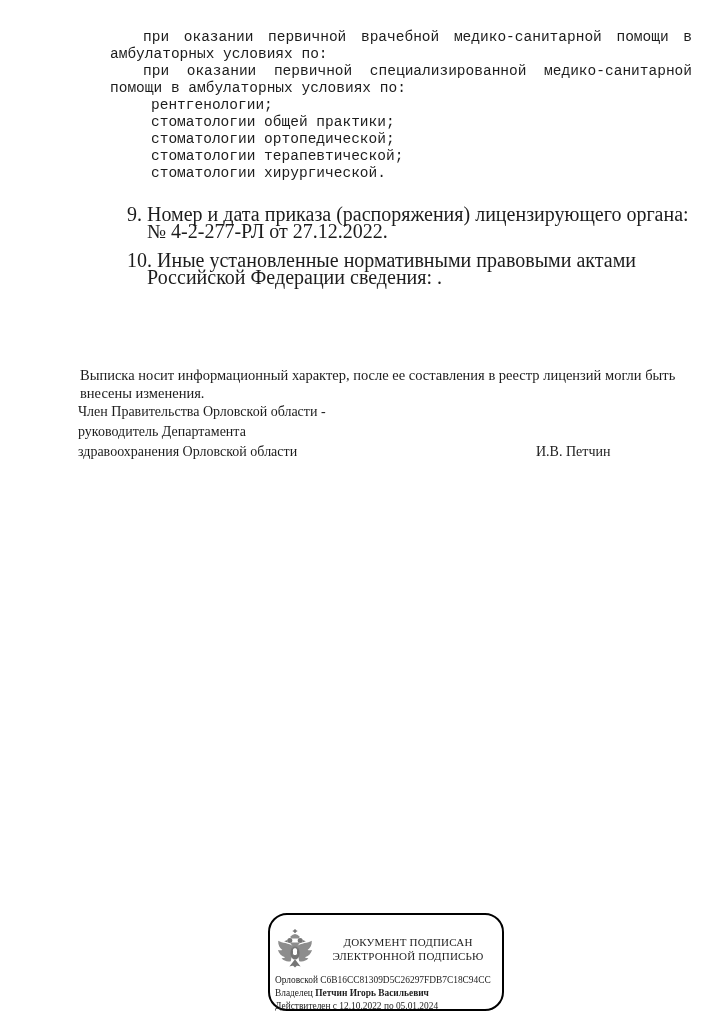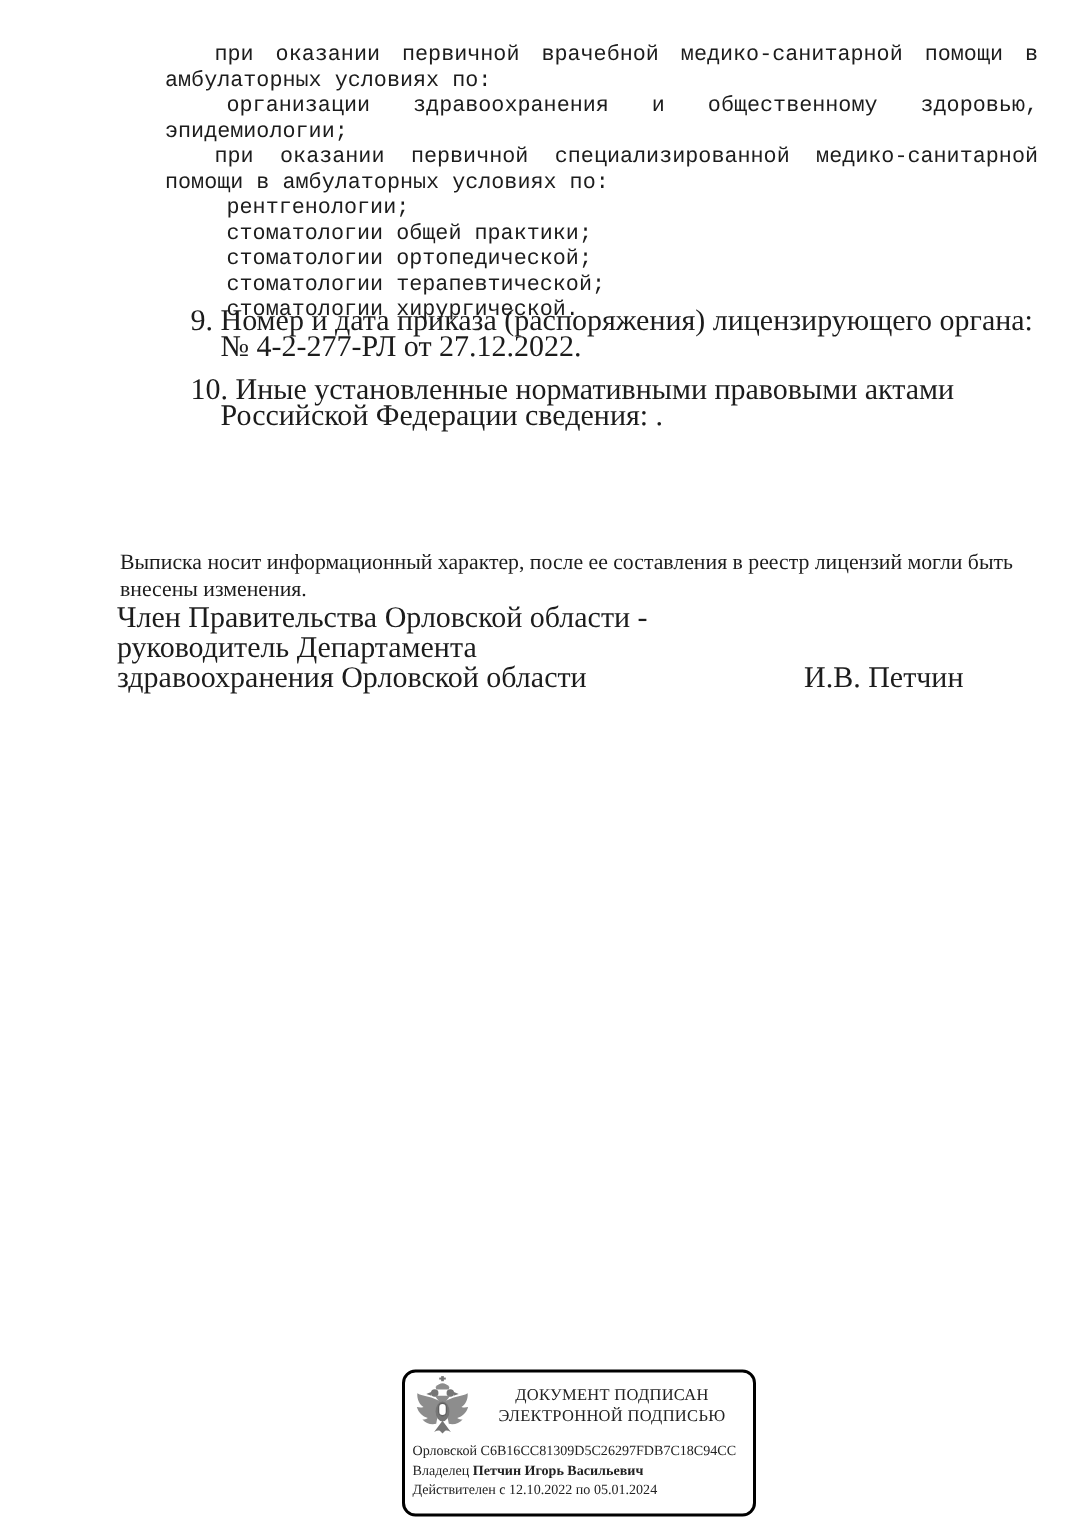--- a/index.html
+++ b/index.html
@@ -31,49 +31,48 @@
   #item9  { top:206px; }
   #item10 { top:252px; }
 
   .note {
     position:absolute; left:80px; top:327px; width:610px;
     font-size:14.5px; line-height:17.5px; text-align:left;margin-top:40px;
   }
 
   .signature {
     position:absolute; left:78px; top:402px; width:620px;
-    font-size:20px; line-height:20px;
+    font-size:14px; line-height:20px;
   }
   .signer { position:absolute; left:458px; top:40px; white-space:nowrap; }
 
   
   .stamp {
     position:absolute; left:268px; top:913px; width:236px; height:98px;
-    border:2px solid #000000; border-radius:9px; background:#ffffff;
-    padding:0 5px;
+    border:2px solid #000000; border-radius:19px; background:#ffffff;
+    padding:12px 5px;
   }
   .stamp-header { display:flex; align-items:center; gap:4px; height:44px; }
   .emblem { width:40px; height:40px; flex:0 0 auto; }
   .stamp-title {
     flex:1; text-align:center;
     font-size:11px; line-height:14px; letter-spacing:0.2px;
     color:#222222; white-space:nowrap;
   }
   .stamp-info { margin-top:3px; font-size:9.4px; line-height:13px; color:#222222; }
   .info-line { white-space:nowrap; }
   .info-line b { font-weight:bold; }
 </style>
 </head>
 <body>
 
 <div class="page">
 
   <div class="block1">
     <p class="intro">при оказании первичной врачебной медико-санитарной помощи в амбулаторных условиях по:</p>
-    <p class="item">организации здравоохранения и общественному здоровью, эпидемиологии;</p>
     <p class="intro">при оказании первичной специализированной медико-санитарной помощи в амбулаторных условиях по:</p>
     <p class="item">рентгенологии;</p>
     <p class="item">стоматологии общей практики;</p>
     <p class="item">стоматологии ортопедической;</p>
     <p class="item">стоматологии терапевтической;</p>
     <p class="item">стоматологии хирургической.</p>
   </div>
 
   <div class="numbered" id="item9">9. Номер и дата приказа (распоряжения) лицензирующего органа: № 4-2-277-РЛ от 27.12.2022.</div>
   <div class="numbered" id="item10">10. Иные установленные нормативными правовыми актами Российской Федерации сведения: .</div>

